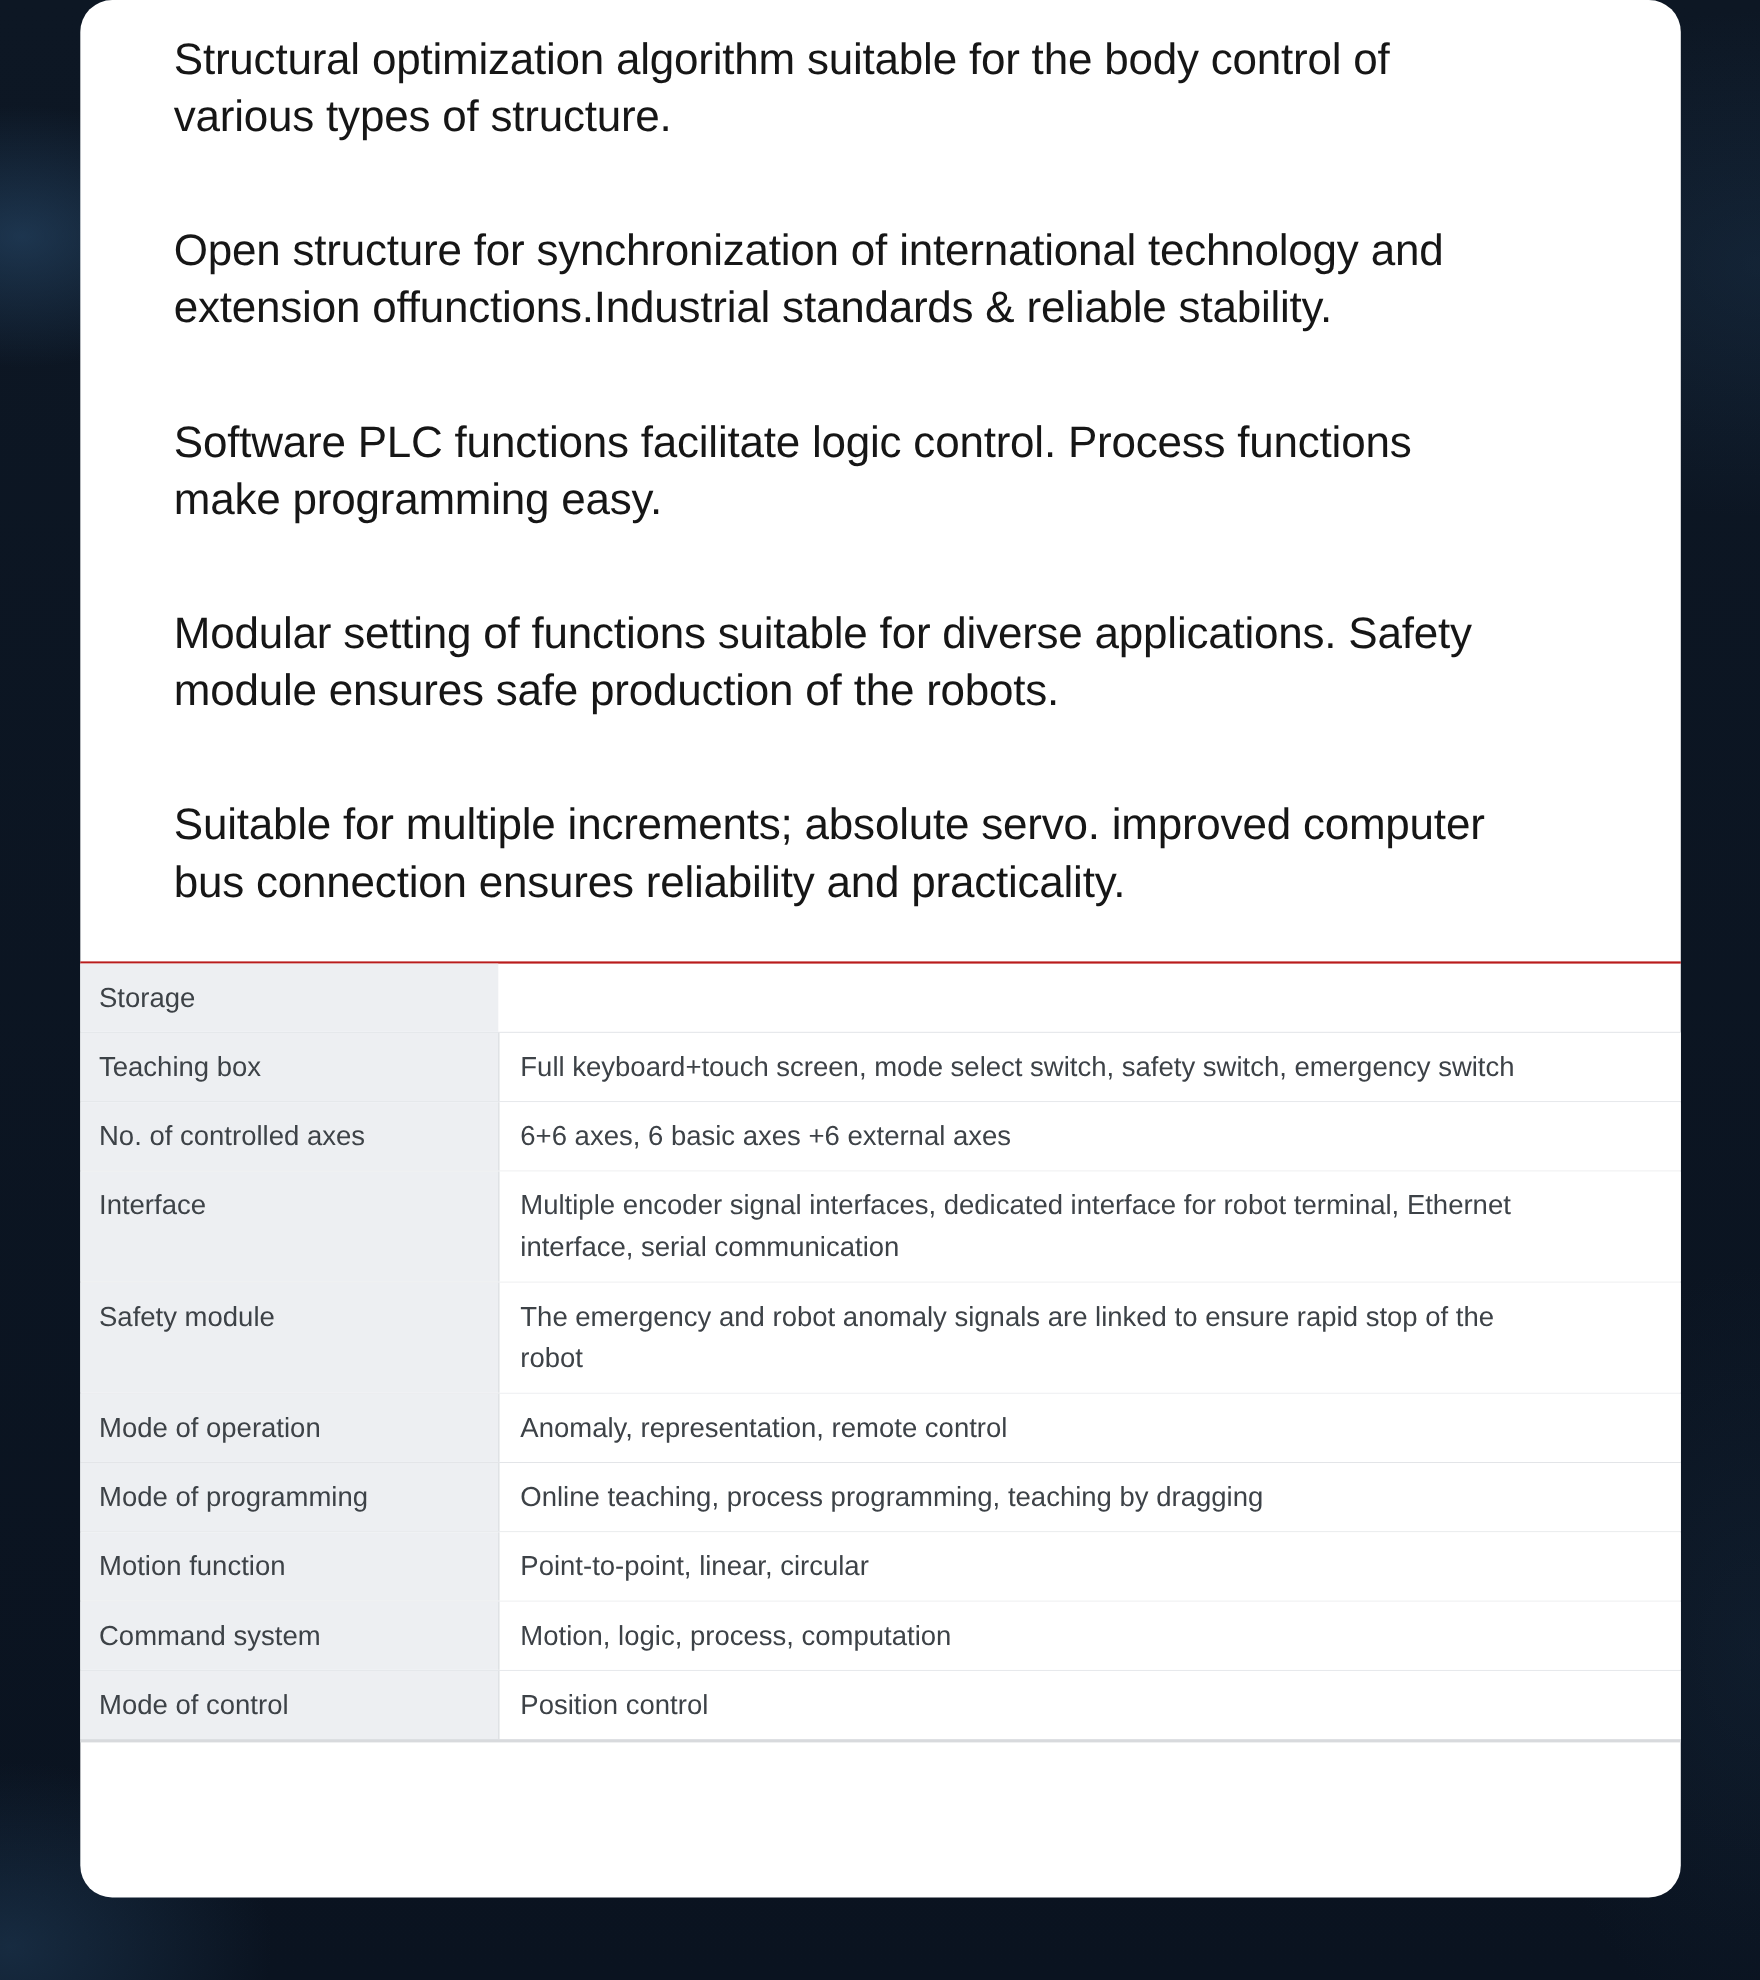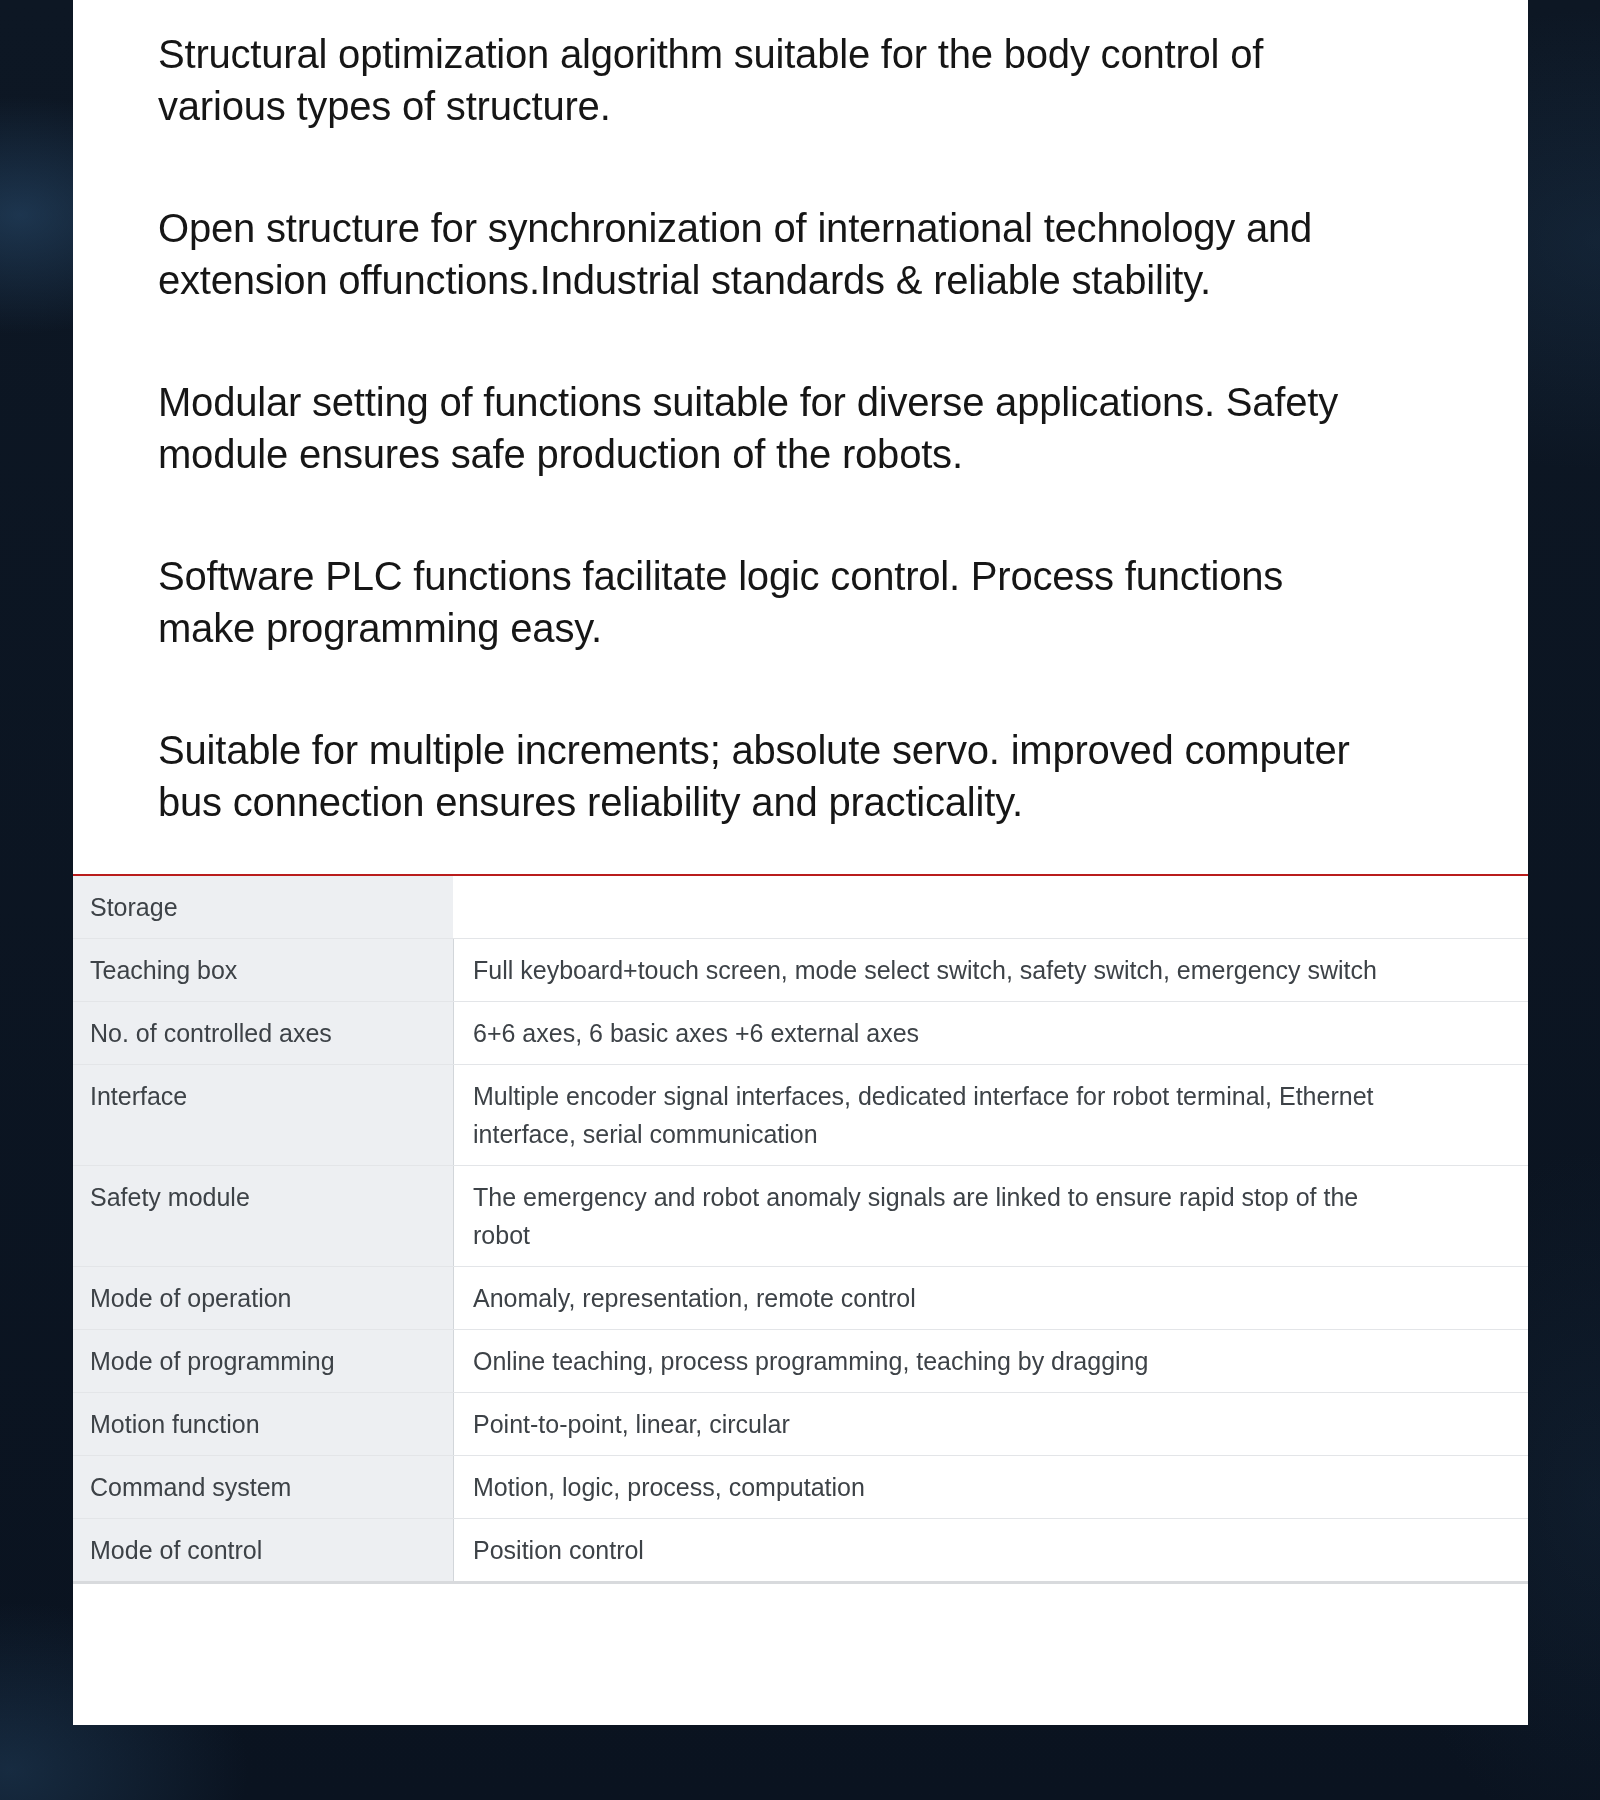--- a/index.html
+++ b/index.html
@@ -12,20 +12,21 @@
       radial-gradient(260px 170px at 20px 215px, rgba(45,84,122,0.50), rgba(45,84,122,0) 70%),
       radial-gradient(340px 240px at 10px 1770px, rgba(38,72,104,0.45), rgba(38,72,104,0) 70%),
       radial-gradient(420px 320px at 1600px 240px, rgba(32,60,88,0.35), rgba(32,60,88,0) 72%),
       radial-gradient(300px 500px at 1595px 1500px, rgba(26,48,70,0.30), rgba(26,48,70,0) 70%),
       linear-gradient(#0d1724, #0a1320);
   }
   .panel {
     position:absolute; left:73px; top:0;
     width:1455px; height:1725px;
     background:#ffffff;
+    border-radius:29px;
   }
   .features {
     position:absolute; top:28px; left:85px; width:1330px;
   }
   .para {
     font-size:40px; line-height:52px; color:#161616;
     letter-spacing:-0.2px;
     white-space:pre-line;
     margin:0 0 70px 0;
   }
@@ -56,24 +57,24 @@
 </head>
 <body>
 
 <div class="panel">
 
   <div class="features">
     <p class="para">Structural optimization algorithm suitable for the body control of
 various types of structure.</p>
     <p class="para">Open structure for synchronization of international technology and
 extension offunctions.Industrial standards &amp; reliable stability.</p>
+    <p class="para">Software PLC functions facilitate logic control. Process functions
+make programming easy.</p>
     <p class="para">Modular setting of functions suitable for diverse applications. Safety
 module ensures safe production of the robots.</p>
-    <p class="para">Software PLC functions facilitate logic control. Process functions
-make programming easy.</p>
     <p class="para">Suitable for multiple increments; absolute servo. improved computer
 bus connection ensures reliability and practicality.</p>
   </div>
 
   <div class="spec">
     <div class="spec-row shade">
       <div class="label-cell">Storage</div>
     </div>
     <div class="spec-row">
       <div class="label-cell">Teaching box</div>

